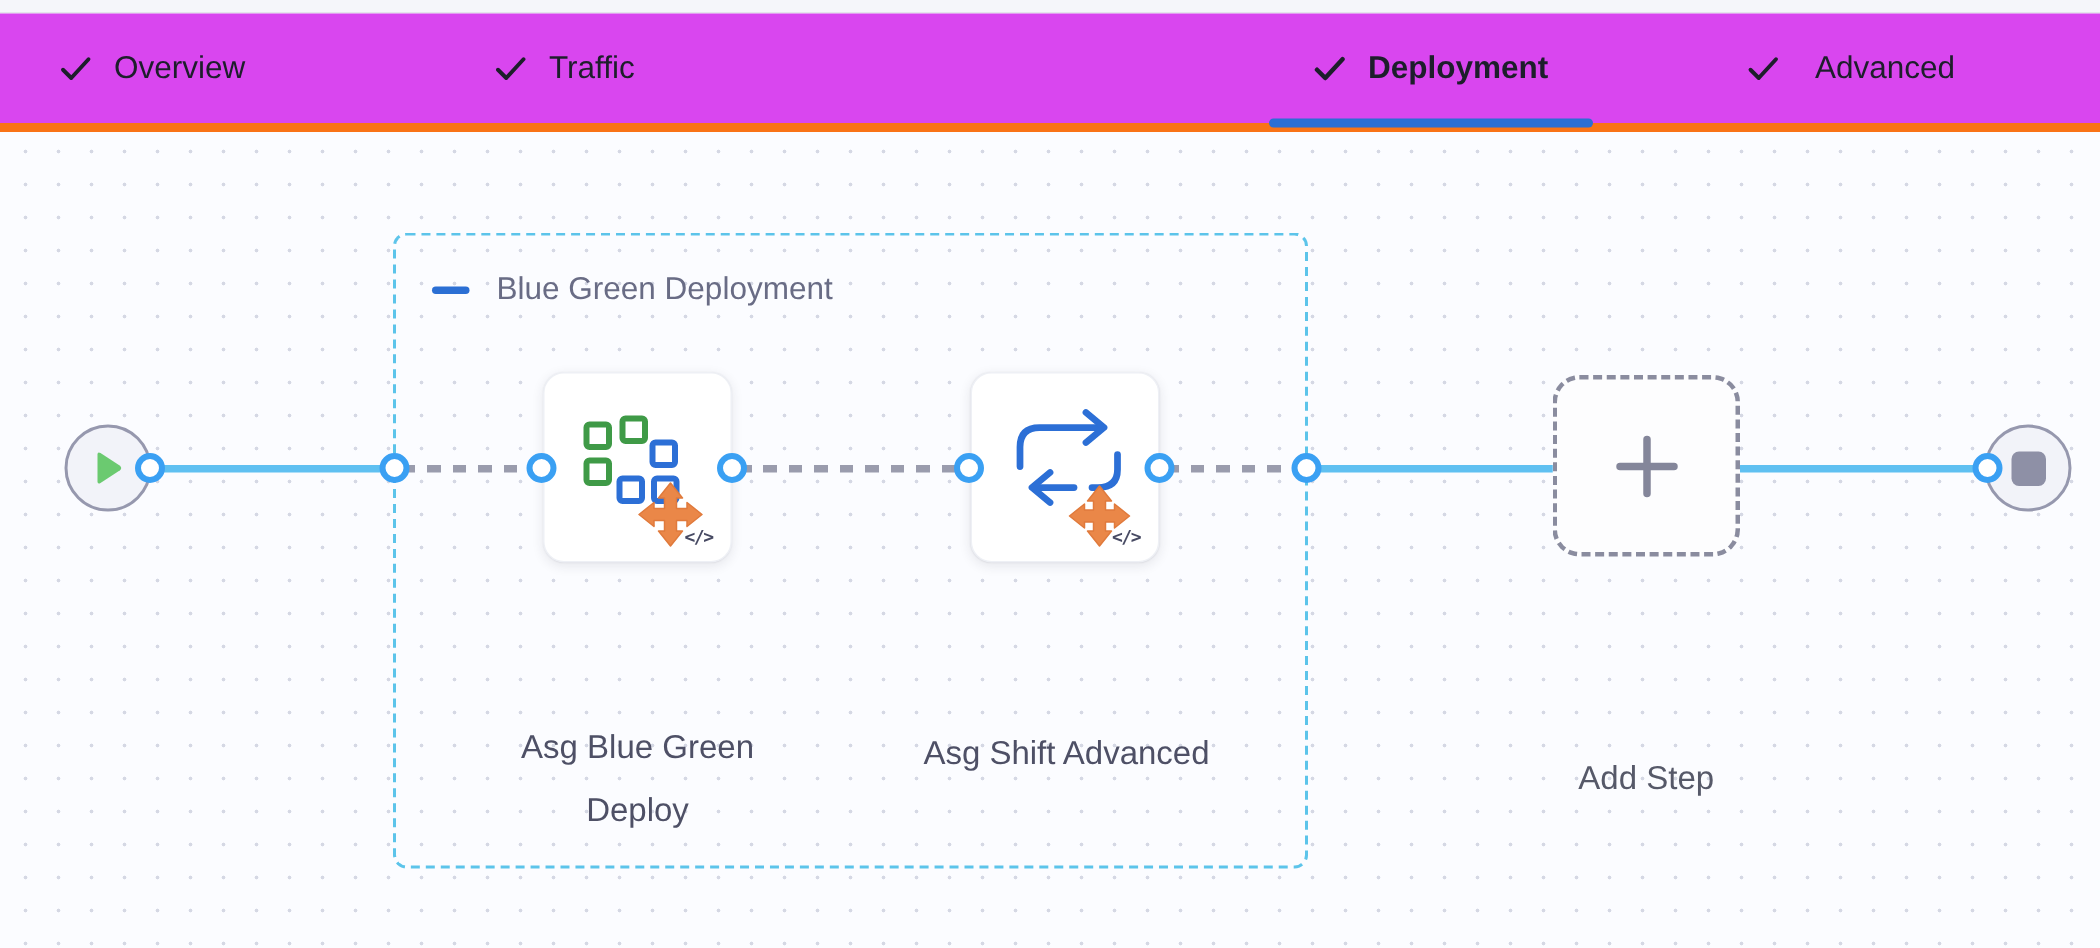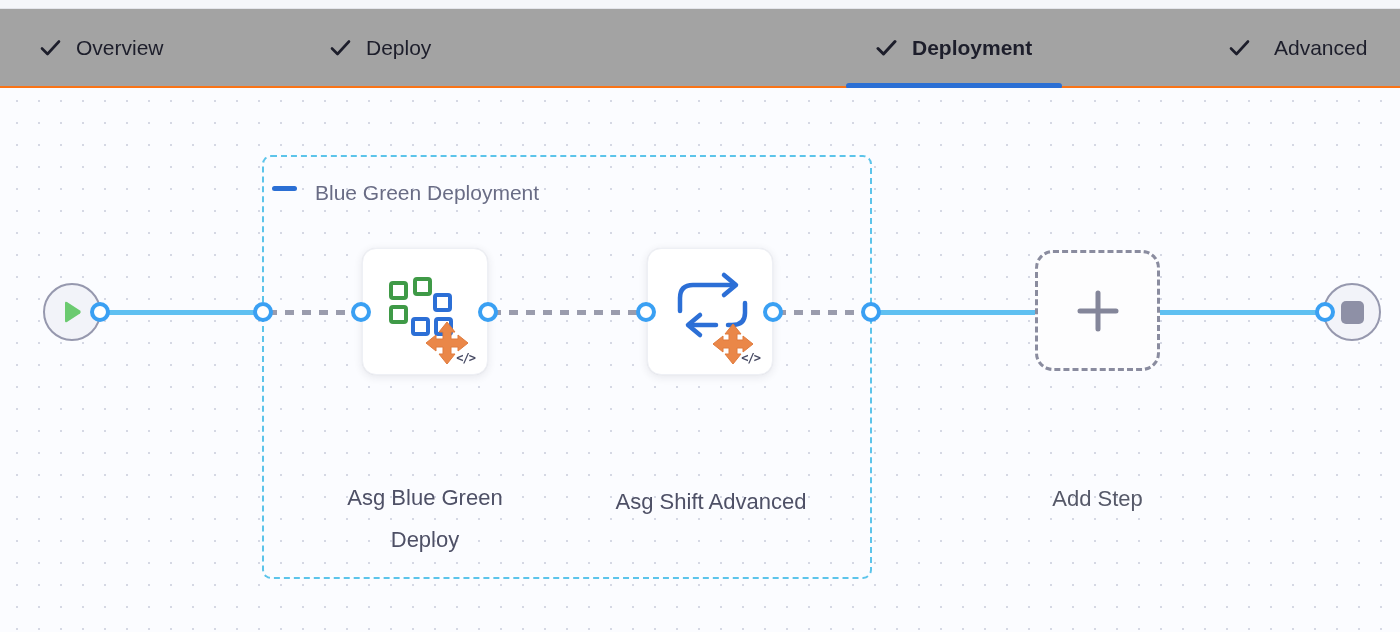--- a/index.html
+++ b/index.html
@@ -7,57 +7,57 @@
   body {
     font-family: "Liberation Sans", "DejaVu Sans", sans-serif;
     background: #fbfcff;
   }
 
   
   .top-strip {
     height: 9px; background: #f5f6fa; border-bottom: 1px solid #e4e5eb;
   }
   .tab-bar {
-    position: relative; height: 79px; background: #a3a3a3;
-    border-bottom: 2px solid #f97316;
+    position: relative; height: 79px; background: #d946ef;
+    border-bottom: 6px solid #f97316;
   }
   .tab {
     position: absolute; top: 0; height: 100%;
     display: flex; align-items: center; gap: 15px;
     font-size: 21px; color: #1d1e2b; cursor: pointer;
   }
   .tab .check-icon { display: flex; align-items: center; }
   .tab.active { font-weight: 700; }
   .tab-underline {
     position: absolute; left: -30px; right: -30px; bottom: -3px;
     height: 6px; border-radius: 4px; background: #2b6fd4;
   }
   .tab-ov { left: 40px; }
   .tab-sv { left: 330px; }
   .tab-en { left: 588px; }
   .tab-ex { left: 876px; }
-  .tab-ad { left: 1229px; gap: 24px; }
+  .tab-ad { left: 1165px; gap: 24px; }
 
   
   .canvas {
     position: relative; width: 1400px; height: 543px;
     background-color: #fbfcff;
     background-image: radial-gradient(circle, #d5d8e4 1.2px, transparent 1.4px);
     background-size: 22px 22px;
     background-position: 6px 2px;
   }
 
   
   .step-group {
     position: absolute; left: 262px; top: 67px; width: 610px; height: 424px;
     border: 2px dashed #5cc4ea; border-radius: 9px; z-index: 1;
   }
   .group-header {
-    position: absolute; left: 8px; top: 24px;
-    display: flex; align-items: flex-start; gap: 18px;
+    position: absolute; left: 24px; top: 24px;
+    display: flex; align-items: center; gap: 18px;
   }
   .collapse-btn {
     width: 25px; height: 14px; display: flex; align-items: center; cursor: pointer;
   }
   .collapse-btn .bar { width: 25px; height: 5px; background: #2b6fd4; border-radius: 3px; }
   .group-title { font-size: 21px; color: #696c85; }
 
   
   .edge { position: absolute; top: 222px; height: 5px; z-index: 2; border-radius: 3px; }
   .edge.solid { background: #5fc0f1; }
@@ -101,21 +101,21 @@
     display: flex; align-items: center; justify-content: center; cursor: pointer;
   }
 
   
   .node-label {
     position: absolute; z-index: 3; text-align: center;
     font-size: 22px; line-height: 42px; color: #4e5066;
   }
   .label-step1 { left: 312px; top: 389px; width: 226px; }
   .label-step2 { left: 598px; top: 393px; width: 226px; }
-  .label-add   { left: 1022px; top: 390px; width: 151px; color: #565969; }
+  .label-add   { left: 1022px; top: 410px; width: 151px; color: #565969; }
 </style>
 </head>
 <body>
 
 <div class="top-strip"></div>
 
 <div class="tab-bar">
 
   <div class="tab tab-ov">
     <span class="check-icon">
@@ -125,21 +125,21 @@
     </span>
     <span>Overview</span>
   </div>
 
   <div class="tab tab-sv">
     <span class="check-icon">
       <svg width="21" height="18" viewBox="0 0 21 18">
           <path d="M2 9.5 L7.5 15 L19 2.5" fill="none" stroke="#1d1e2b" stroke-width="2.6" stroke-linecap="round" stroke-linejoin="round"></path>
         </svg>
     </span>
-    <span>Deploy</span>
+    <span>Traffic</span>
   </div>
 
 
   <div class="tab tab-ex active">
     <span class="check-icon">
       <svg width="21" height="18" viewBox="0 0 21 18">
           <path d="M2 9.5 L7.5 15 L19 2.5" fill="none" stroke="#1d1e2b" stroke-width="3" stroke-linecap="round" stroke-linejoin="round"></path>
         </svg>
     </span>
     <span>Deployment</span>

